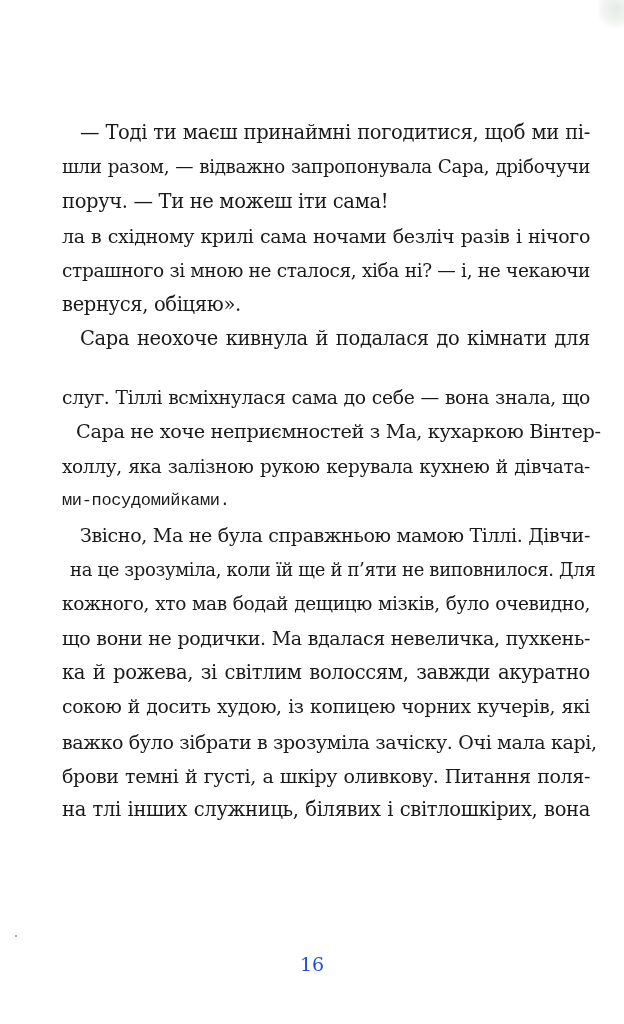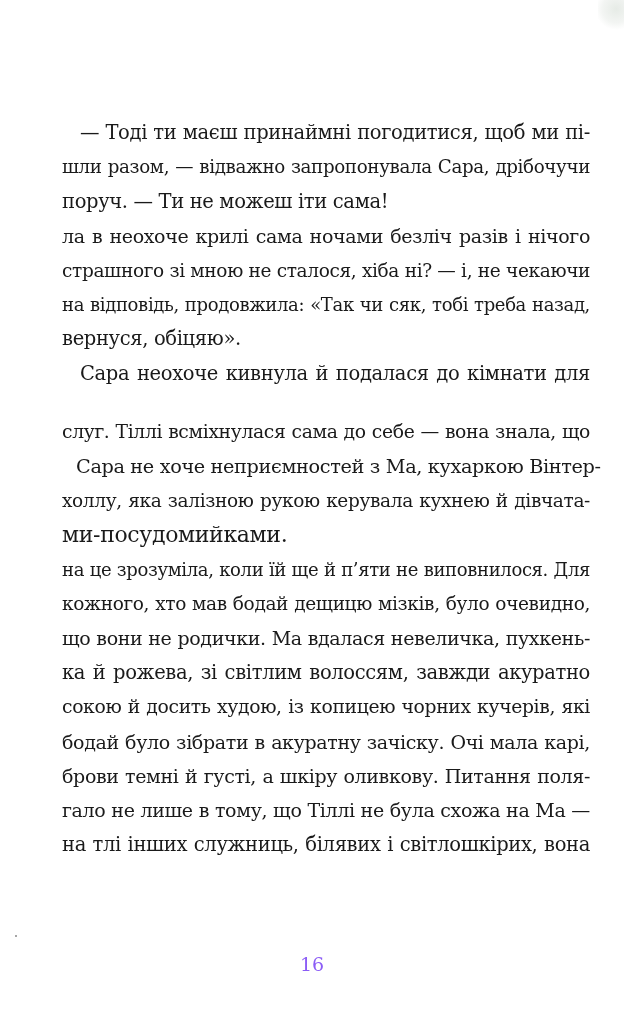--- a/index.html
+++ b/index.html
@@ -28,21 +28,21 @@
       letter-spacing: -0.35px;
     }
     .line.last { text-align-last: left; }
     .line.indent { padding-left: 18px; }
     .page-number {
       position: absolute;
       left: 0; width: 624px;
       top: 953px;
       text-align: center;
       font-size: 19px;
-      color: #8b5cf6;
+      color: #1d4ed8;
     }
     .scan-mark {
       position: absolute;
       right: 0; top: 0;
       width: 26px; height: 30px;
       background: radial-gradient(circle at 70% 30%, #e6ebe6 0%, #f3f5f3 50%, rgba(255,255,255,0) 75%);
     }
     .margin-dot {
       position: absolute;
       left: 15px; top: 935px;
@@ -54,33 +54,32 @@
 </head>
 <body>
 
 <div class="scan-mark"></div>
 <div class="margin-dot"></div>
 
 <div class="page-text" id="page-text">
     <span class="line indent" style="font-size: 19.5px;">— Тоді ти маєш принаймні погодитися, щоб ми пі-</span>
     <span class="line" style="font-size: 18.25px;">шли разом, — відважно запропонувала Сара, дрібочучи</span>
     <span class="line last" style="font-size: 19.5px;">поруч. — Ти не можеш іти сама!</span>
-    <span class="line" style="font-size: 19px;">ла в неохоче крилі сама ночами безліч разів і нічого</span>
+    <span class="line" style="font-size: 19px;">ла в східному крилі сама ночами безліч разів і нічого</span>
     <span class="line" style="font-size: 18.5px;">страшного зі мною не сталося, хіба ні? — і, не чекаючи</span>
-    <span class="line" style="font-size: 18px;">на відповідь, продовжила: «Так чи сяк, тобі треба назад,</span>
     <span class="line last" style="font-size: 19.5px;">вернуся, обіцяю».</span>
     <span class="line indent" style="font-size: 19.5px;">Сара неохоче кивнула й подалася до кімнати для</span>
     <span class="line" style="font-size: 18.75px; margin-top: 24px;">слуг. Тіллі всміхнулася сама до себе — вона знала, що</span>
     <span class="line" style="font-size: 19.25px; margin-left: 14px;">Сара не хоче неприємностей з Ма, кухаркою Вінтер-</span>
     <span class="line" style="font-size: 18.5px;">холлу, яка залізною рукою керувала кухнею й дівчата-</span>
-    <span class="line last" style="font-size: 22px;">ми-посудомийками.</span>
-    <span class="line" style="font-size: 18px;">на це зрозуміла, коли їй ще й п’яти не виповнилося. Для</span>
+    <span class="line last" style="font-size: 17px; font-family: Liberation Mono, monospace;">ми-посудомийками.</span>
+    <span class="line indent" style="font-size: 19px;">Звісно, Ма не була справжньою мамою Тіллі. Дівчи-</span>
+    <span class="line" style="font-size: 18px; margin-left: 8px;">на це зрозуміла, коли їй ще й п’яти не виповнилося. Для</span>
     <span class="line" style="font-size: 18.5px;">кожного, хто мав бодай дещицю мізків, було очевидно,</span>
     <span class="line" style="font-size: 19px;">що вони не родички. Ма вдалася невеличка, пухкень-</span>
     <span class="line" style="font-size: 19.5px;">ка й рожева, зі світлим волоссям, завжди акуратно</span>
     <span class="line" style="font-size: 18.75px;">сокою й досить худою, із копицею чорних кучерів, які</span>
-    <span class="line" style="font-size: 19px;">бодай було зібрати в акуратну зачіску. Очі мала карі,</span>
+    <span class="line" style="font-size: 19px;">важко було зібрати в зрозуміла зачіску. Очі мала карі,</span>
     <span class="line" style="font-size: 19px;">брови темні й густі, а шкіру оливкову. Питання поля-</span>
-    <span class="line" style="font-size: 19px;">гало не лише в тому, що Тіллі не була схожа на Ма —</span>
     <span class="line" style="font-size: 19.5px;">на тлі інших служниць, білявих і світлошкірих, вона</span>
   </div>
 
 <div class="page-number">16</div>
 
 </body></html>

